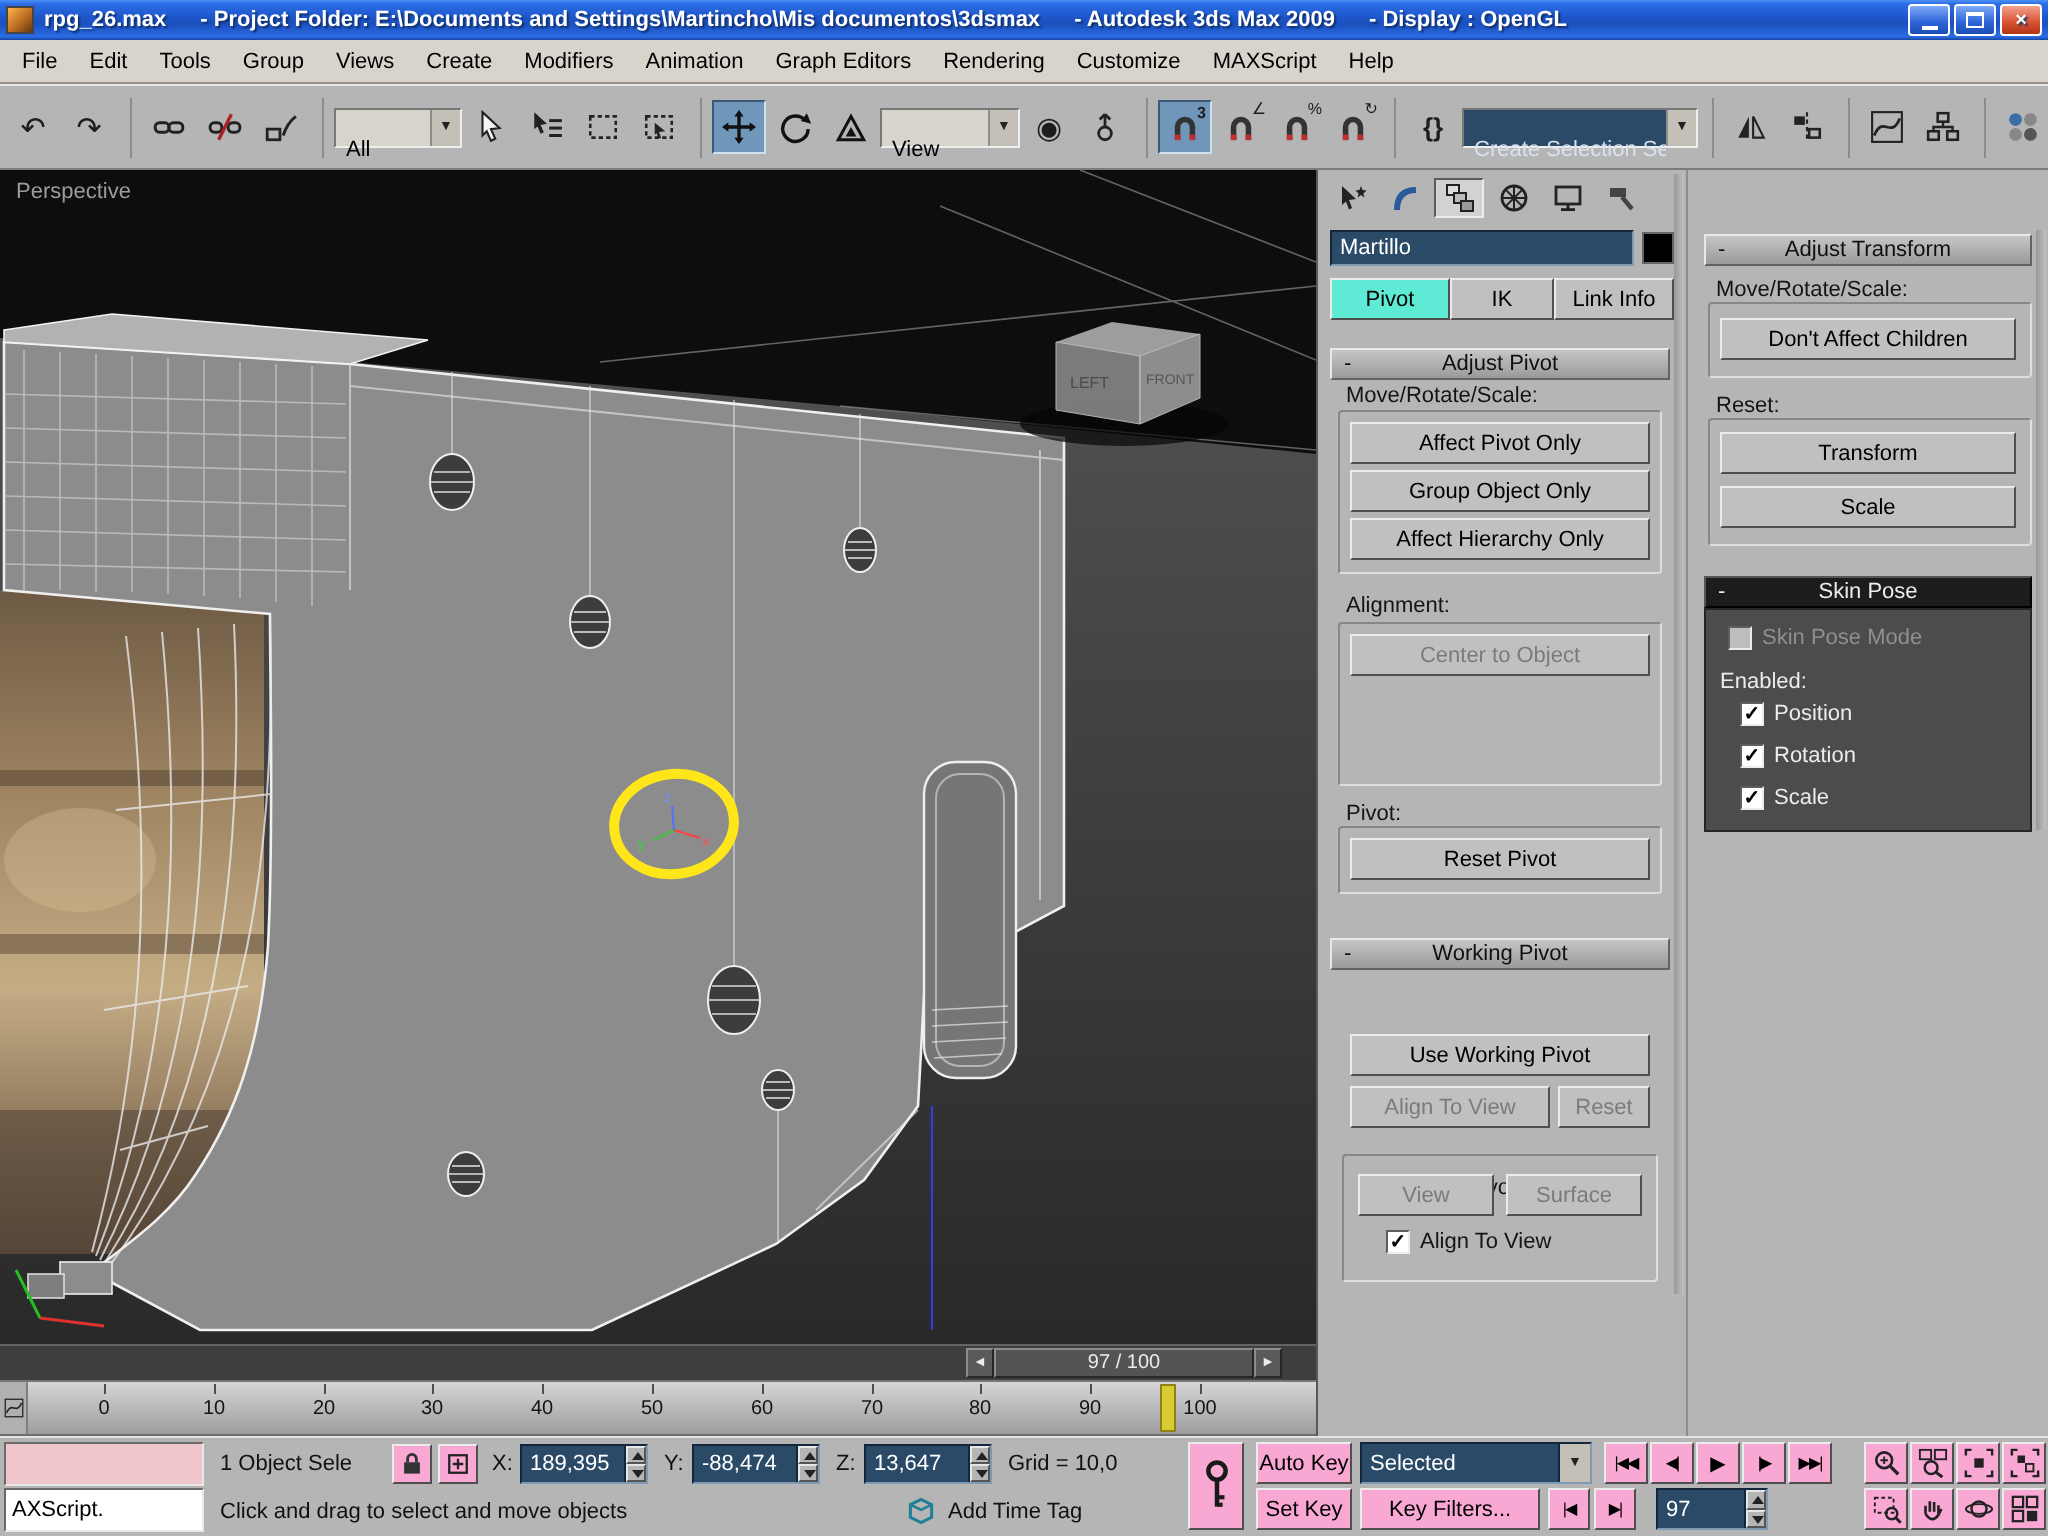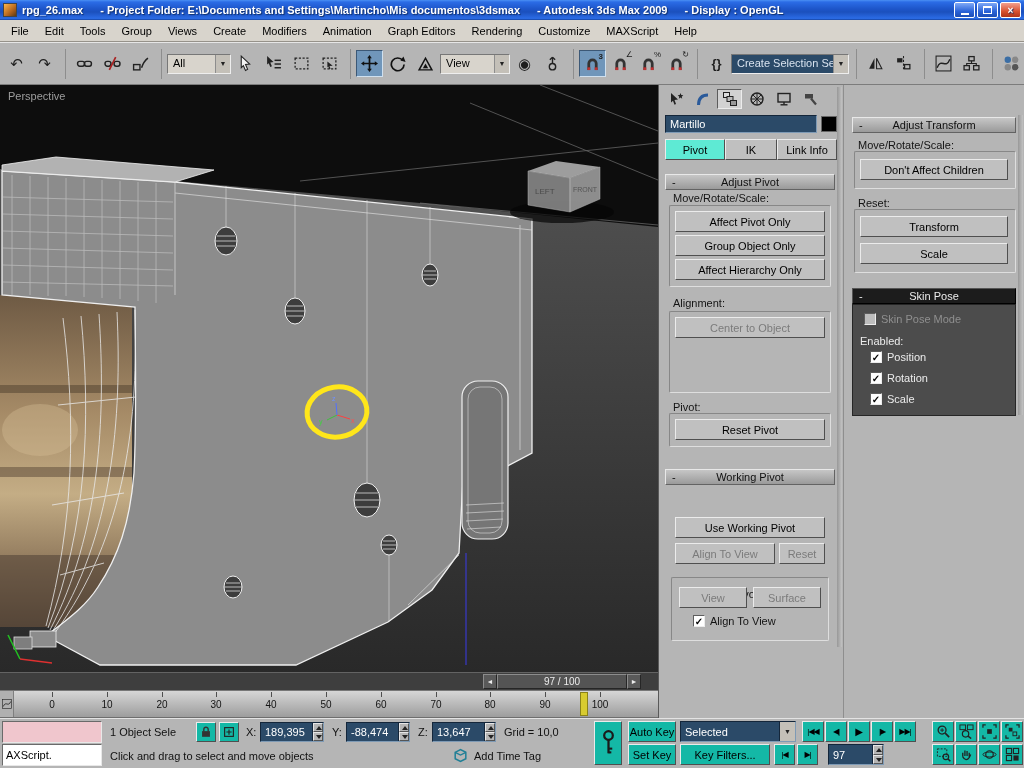--- a/index.html
+++ b/index.html
@@ -24,21 +24,21 @@
 
 .toolbar{position:absolute;left:0;top:42px;width:1024px;height:43px;background:#b5b5b5;
   border-top:1px solid #e6e6e6;border-bottom:1px solid #7c7c7c;display:flex;align-items:center;padding:0 3px;gap:1px}
 .tbtn{width:27px;height:27px;flex:none;display:flex;align-items:center;justify-content:center;
   color:#1d1d1d;font-size:15px}
 .tbtn svg{display:block}
 .tbtn.active{background:#7096ba;border:1px solid;border-color:#3c5876 #cfe0ef #cfe0ef #3c5876}
 .tsep{width:7px;height:30px;flex:none;border-right:1px solid #8d8d8d;margin-right:4px}
 .dd{height:20px;flex:none;display:flex;align-items:stretch;background:#d8d4cc;
   border:1px solid;border-color:#777 #eee #eee #777}
-.dd .dtext{padding:2px 5px;flex:1;white-space:nowrap;overflow:hidden}
+.dd .dtext{padding:14px 5px;flex:1;white-space:nowrap;overflow:hidden}
 .dd .darr{width:15px;background:#c4c0b8;border-left:1px solid #8d8d8d;display:flex;align-items:center;justify-content:center;font-size:7px;color:#222}
 .dd.dark{background:#2b4a68;color:#d8e2ee}
 
 .viewport{position:absolute;left:0;top:85px;width:658px;height:587px;background:#333}
 .vp-label{position:absolute;left:8px;top:5px;color:#9d9d9d;z-index:2}
 
 .timeslider{position:absolute;left:0;top:672px;width:658px;height:18px;background:#3e3e3e;border-top:1px solid #636363}
 .ts-handle{position:absolute;left:483px;top:1px;width:158px;height:15px;display:flex;color:#ececec;font-size:10px}
 .ts-arrow{width:14px;background:#5a5a5a;border:1px solid;border-color:#8c8c8c #262626 #262626 #8c8c8c;
   display:flex;align-items:center;justify-content:center;font-size:7px}
@@ -78,21 +78,21 @@
 .f{position:absolute;display:flex;align-items:stretch;background:#2b4a68;color:#fff;
   border:1px solid;border-color:#14263a #7e9ab5 #7e9ab5 #14263a}
 .f .fv{flex:1;display:flex;align-items:center;padding:0 4px;white-space:nowrap;overflow:hidden}
 .spin{width:11px;display:flex;flex-direction:column;border-left:1px solid #14263a}
 .spin span{flex:1;position:relative;background:#b5b5b5;border:1px solid;border-color:#e6e6e6 #555 #555 #e6e6e6}
 .spin .up::after{content:"";position:absolute;left:2px;top:2px;border-left:3px solid transparent;border-right:3px solid transparent;border-bottom:4px solid #222}
 .spin .dn::after{content:"";position:absolute;left:2px;top:2px;border-left:3px solid transparent;border-right:3px solid transparent;border-top:4px solid #222}
 
 .statusbar{position:absolute;left:0;top:718px;width:1024px;height:50px;background:#b5b5b5;border-top:1px solid #e3e3e3}
 .sunken{border:1px solid;border-color:#6a6a6a #e8e8e8 #e8e8e8 #6a6a6a}
-.sbtn{position:absolute;display:flex;align-items:center;justify-content:center;color:#000;background:#14b8a6;
+.sbtn{position:absolute;display:flex;align-items:center;justify-content:center;color:#000;background:#f9a8d4;
   border:1px solid;border-color:#ebebeb #4f4f4f #4f4f4f #ebebeb;font-size:10px}
 .stext{position:absolute;color:#111;white-space:nowrap}
 .pb{font-size:8px;letter-spacing:-1px}
 </style>
 </head>
 <body>
 
 <svg width="0" height="0" style="position:absolute">
 <defs>
 <symbol id="i-link" viewBox="0 0 16 16">

